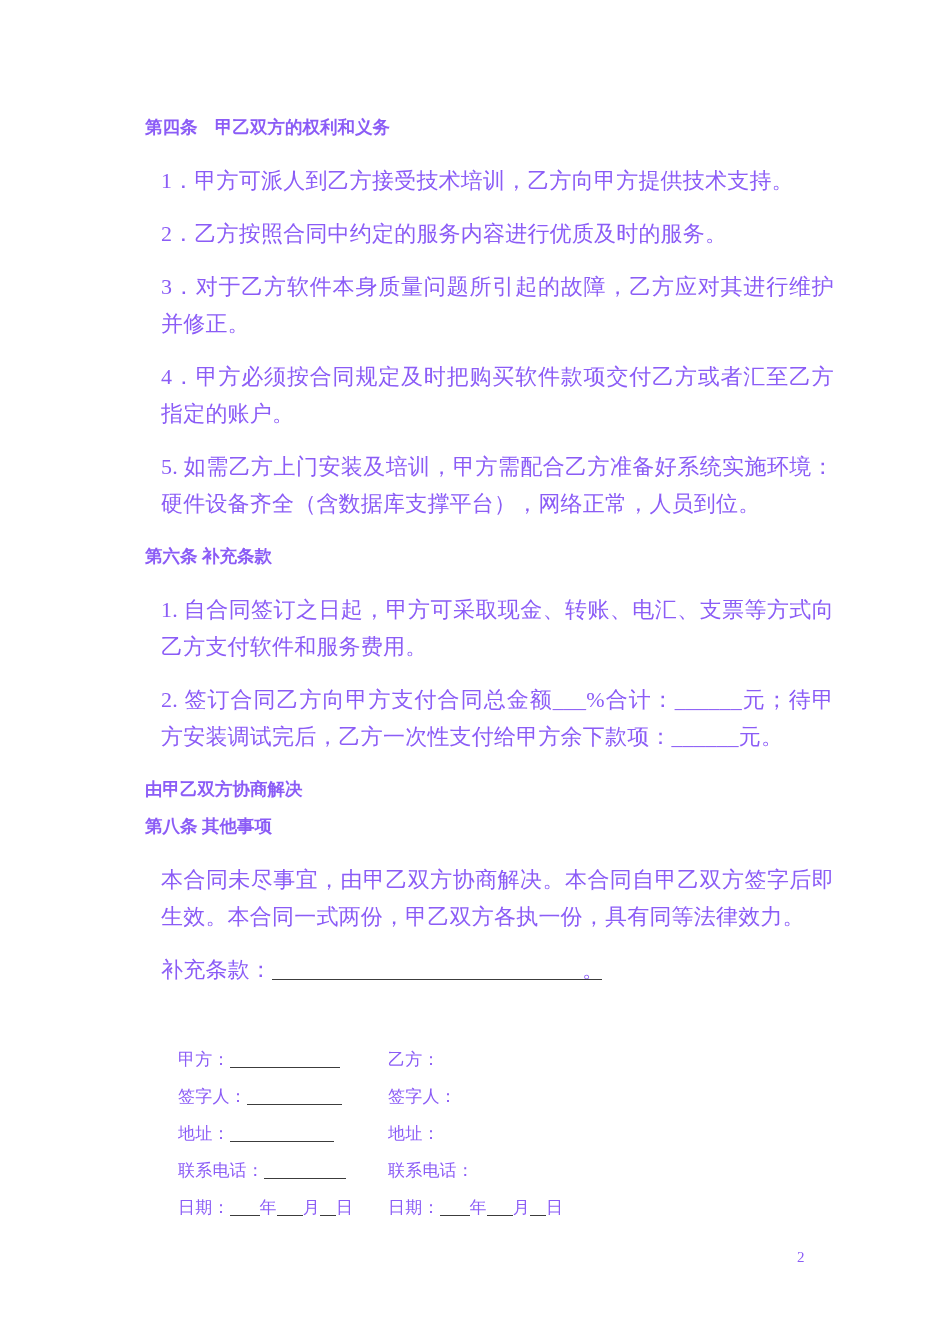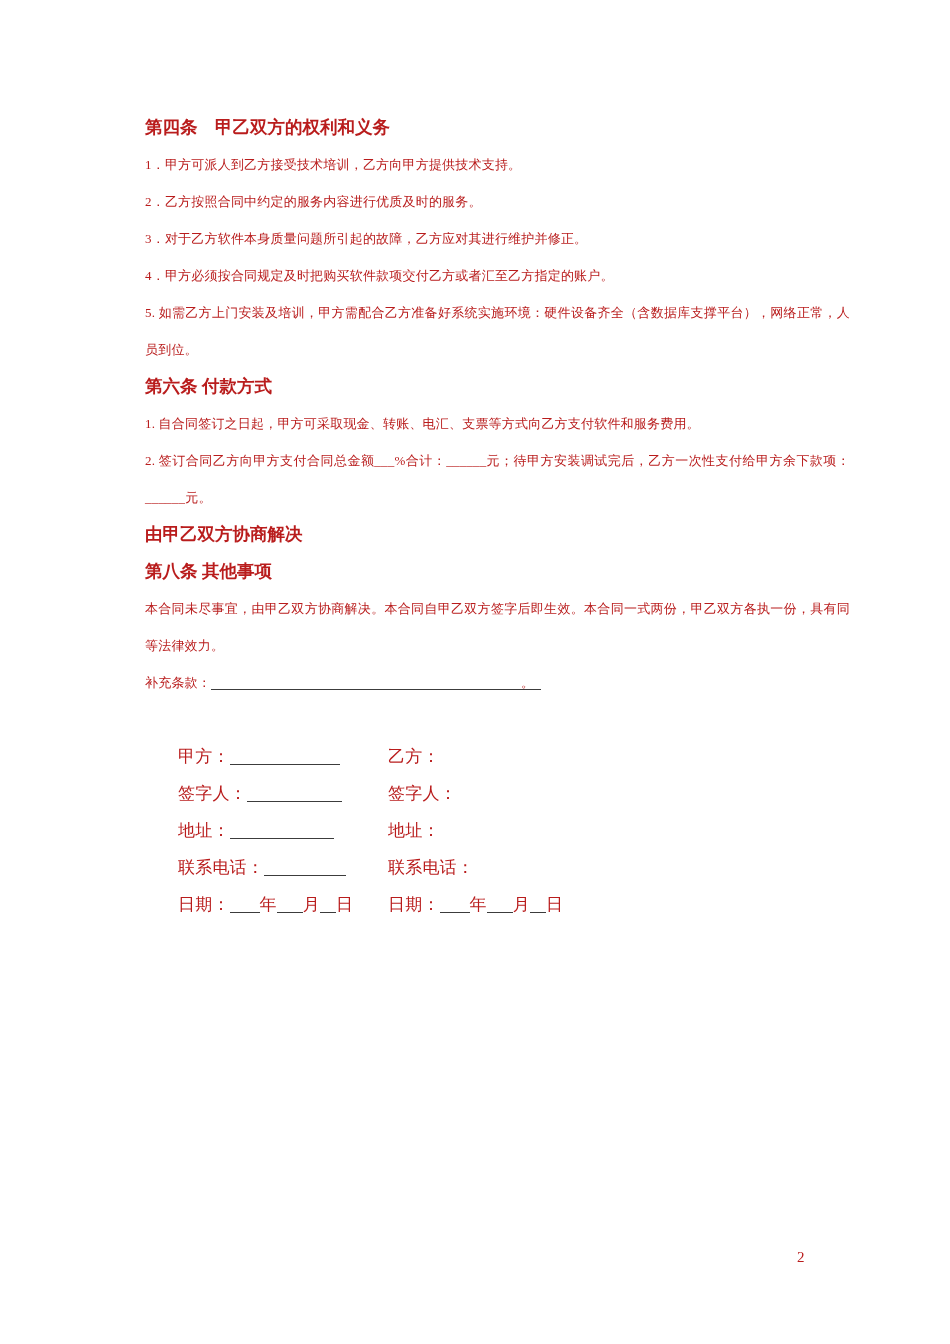--- a/index.html
+++ b/index.html
@@ -1,31 +1,31 @@
 <!DOCTYPE html>
 <html><head>
 <meta charset="utf-8">
 <style>
   html,body{margin:0;padding:0;background:#ffffff;}
   .page{
     position:relative;
     width:950px;height:1284px;
     background:#ffffff;
-    color:#b91c1c;
+    color:#8b5cf6;
     font-family:"Liberation Serif","DejaVu Serif",serif;
     overflow:hidden;
   }
   .content{
     position:absolute;
     left:145px;top:109px;
     width:705px;
   }
   .para{
-    margin:0;
-    font-size:13px;
+    margin:16px;
+    font-size:22px;
     line-height:37px;
     text-align:justify;
     letter-spacing:0.2px;
   }
   .heading{
     margin:0;
     font-size:17.5px;
     line-height:37px;
     font-weight:700;
     text-align:left;
@@ -69,21 +69,21 @@
 <div class="page">
   <div class="content">
 
     <p class="heading">第四条　甲乙双方的权利和义务</p>
     <p class="para">1．甲方可派人到乙方接受技术培训，乙方向甲方提供技术支持。</p>
     <p class="para">2．乙方按照合同中约定的服务内容进行优质及时的服务。</p>
     <p class="para">3．对于乙方软件本身质量问题所引起的故障，乙方应对其进行维护并修正。</p>
     <p class="para">4．甲方必须按合同规定及时把购买软件款项交付乙方或者汇至乙方指定的账户。</p>
     <p class="para">5. 如需乙方上门安装及培训，甲方需配合乙方准备好系统实施环境：硬件设备齐全（含数据库支撑平台），网络正常，人员到位。</p>
 
-    <p class="heading">第六条 付款方式</p>
+    <p class="heading">第六条 补充条款</p>
     <p class="para">1. 自合同签订之日起，甲方可采取现金、转账、电汇、支票等方式向乙方支付软件和服务费用。</p>
     <p class="para">2. 签订合同乙方向甲方支付合同总金额___%合计：______元；待甲方安装调试完后，乙方一次性支付给甲方余下款项：______元。</p>
 
     <p class="heading">由甲乙双方协商解决</p>
 
     <p class="heading">第八条 其他事项</p>
     <p class="para">本合同未尽事宜，由甲乙双方协商解决。本合同自甲乙双方签字后即生效。本合同一式两份，甲乙双方各执一份，具有同等法律效力。</p>
 
     <p class="para">
       <span>补充条款：</span><span class="blank w-supplement"></span><span class="supp-period">。</span>

